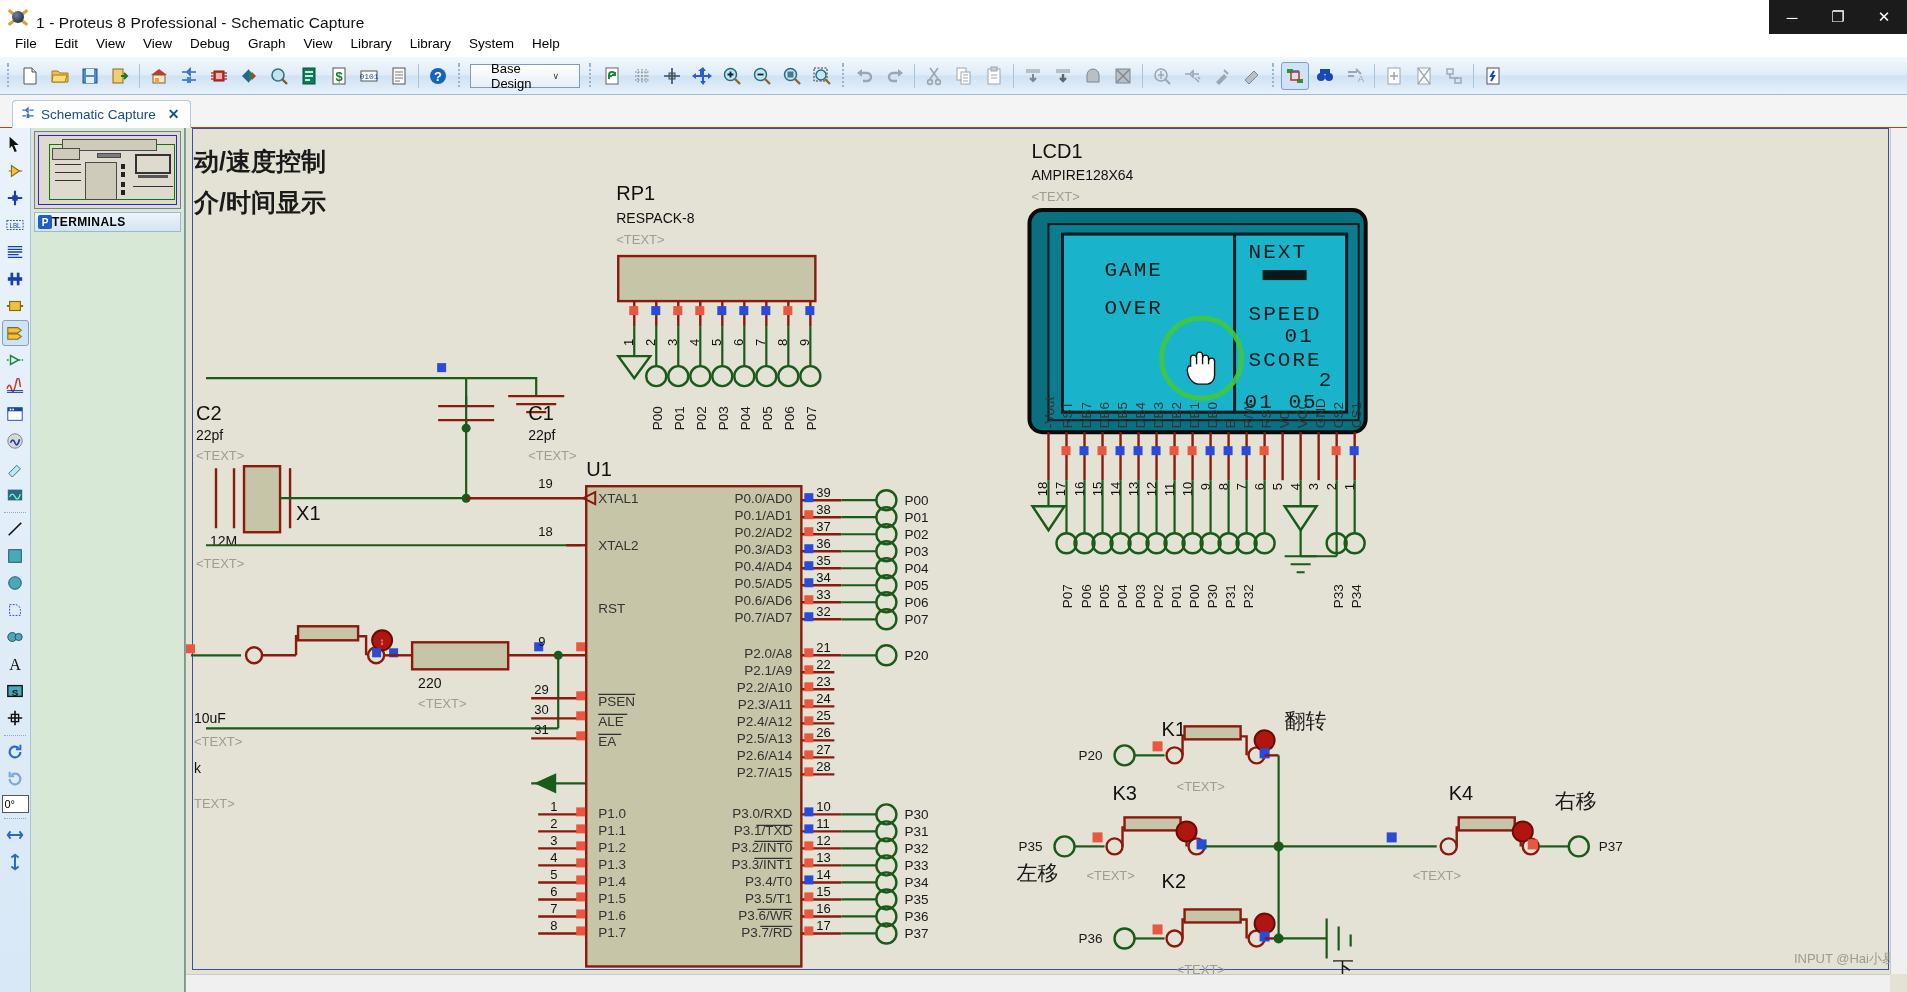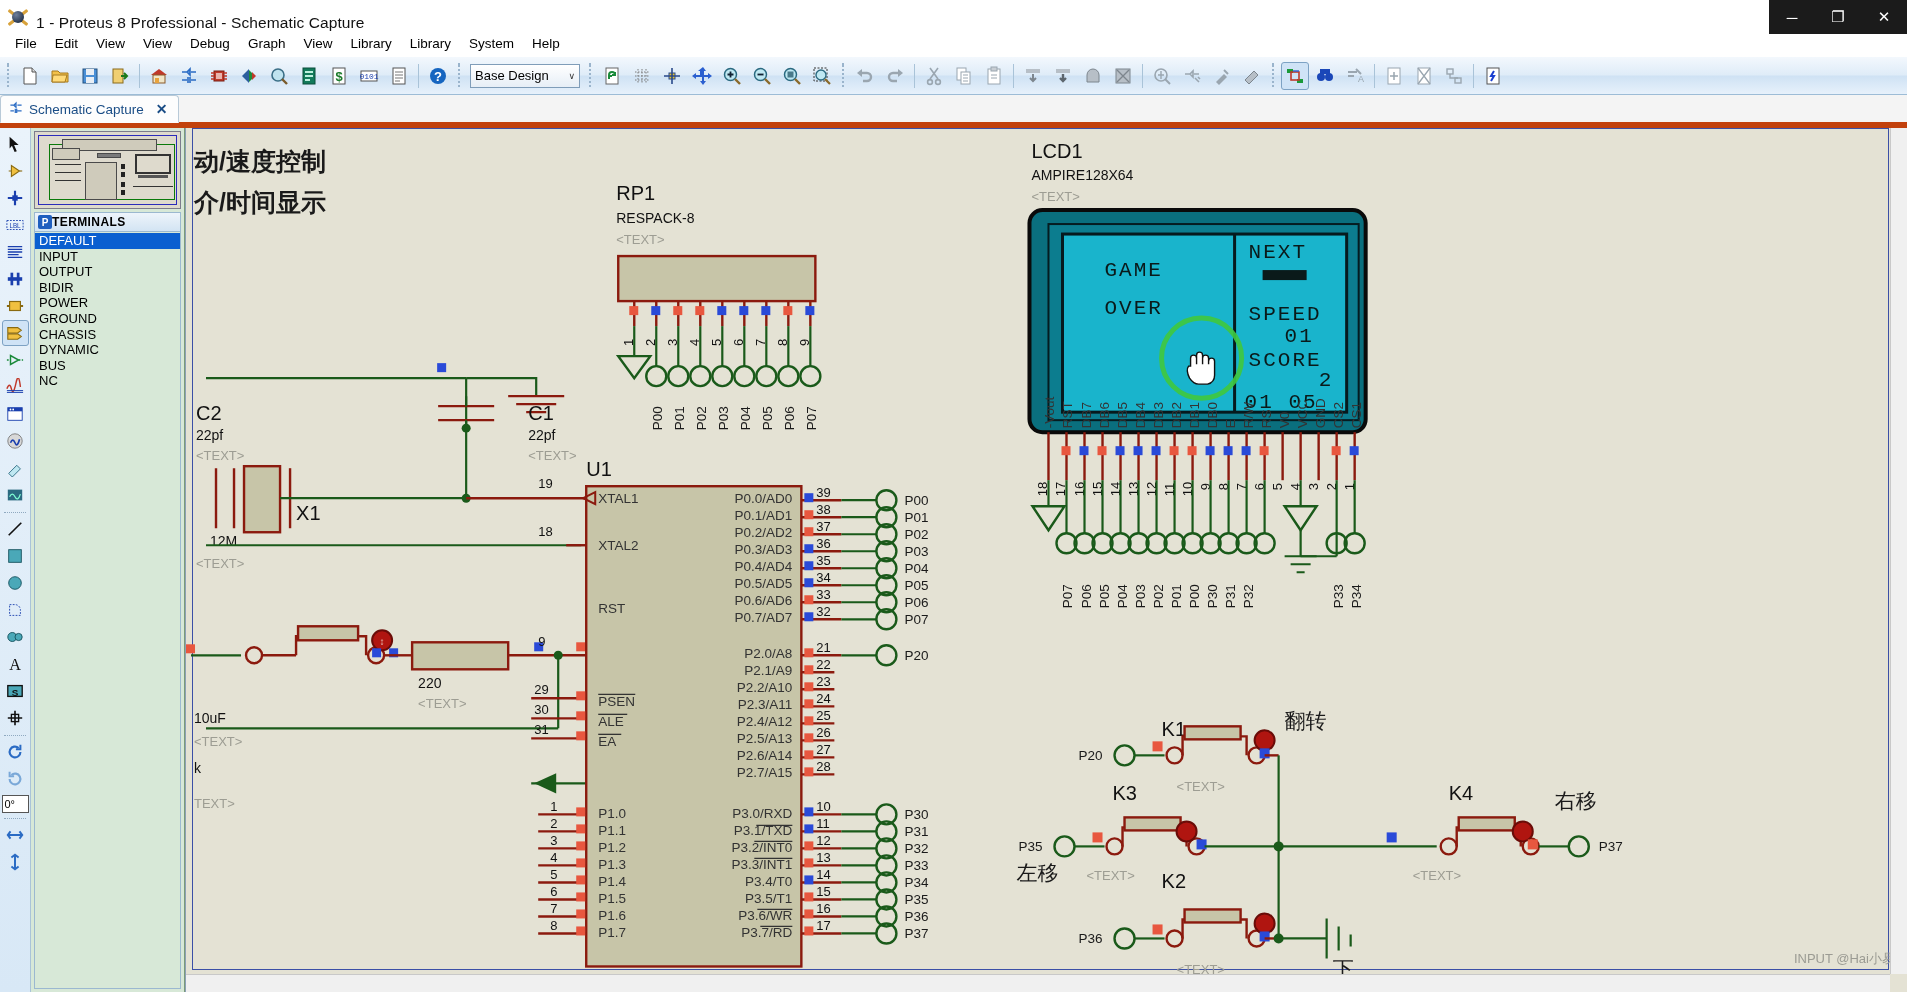--- a/index.html
+++ b/index.html
@@ -42,26 +42,26 @@
     display:flex;align-items:center;gap:0px;padding-left:2px;position:relative;
   }
   .grip{width:7px;height:26px;margin:0 3px;
     background-image:repeating-linear-gradient(180deg,#9ab4cc 0 2px,transparent 2px 4px);
     background-size:2px 100%;background-repeat:repeat-y;background-position:2px 2px;}
   .tb-btn{width:28px;height:28px;margin:0 1px;display:flex;align-items:center;justify-content:center;border:1px solid transparent;border-radius:3px;}
   .tb-btn.active{border-color:#7da2c4;background:#cfe3f6;}
   .tb-sep{width:1px;height:24px;background:#a9c3d8;margin:0 4px;}
   #designsel{
     width:110px;height:24px;border:1px solid #7f9db9;background:linear-gradient(180deg,#fff,#e6eef6);
-    display:flex;align-items:center;padding:0 4px;font-size:13px;margin:0 4px;
+    display:flex;align-items:center;padding:0 20px;font-size:13px;margin:0 4px;
   }
   #designsel .lbl{flex:1;}
   #designsel .arr{font-size:9px;color:#333;}
   
-  #tabstrip{height:33px;background:#f4f4f4;border-bottom:6px solid #c2410c;display:flex;align-items:flex-end;padding-left:0;}
+  #tabstrip{height:33px;background:#f4f4f4;border-bottom:1px solid #c2410c;display:flex;align-items:flex-end;padding-left:12px;}
   #tab1{
     height:28px;display:flex;align-items:center;gap:6px;padding:0 10px 0 8px;
     background:#fdfdfd;border:1px solid #b9cad8;border-bottom:1px solid #fdfdfd;
     border-radius:4px 4px 0 0;font-size:13.5px;color:#1a4d86;position:relative;top:1px;
   }
   #tab1 .tabclose{color:#1a4d86;font-weight:bold;font-size:14px;margin-left:6px;}
   
   #main{display:flex;height:calc(992px - 34px - 23px - 38px - 33px);}
   
   #vtools{width:31px;background:linear-gradient(180deg,#eaf3fb,#d8e8f6);border-right:1px solid #a9c3d8;
@@ -614,32 +614,20 @@
         <div class="ovrect" style="left:96px;top:52px;width:40px;height:1px;background:#333;border:none;"></div>
         <div class="ovrect" style="left:18px;top:30px;width:26px;height:1px;background:#333;border:none;"></div>
         <div class="ovrect" style="left:18px;top:38px;width:26px;height:1px;background:#333;border:none;"></div>
         <div class="ovrect" style="left:18px;top:46px;width:26px;height:1px;background:#333;border:none;"></div>
       </div>
     </div>
     <div id="objheader">
       <div class="pico">P</div>
       <div class="t">TERMINALS</div>
     </div>
-    <div id="objlist">
-      <div class="objitem sel">DEFAULT</div>
-      <div class="objitem">INPUT</div>
-      <div class="objitem">OUTPUT</div>
-      <div class="objitem">BIDIR</div>
-      <div class="objitem">POWER</div>
-      <div class="objitem">GROUND</div>
-      <div class="objitem">CHASSIS</div>
-      <div class="objitem">DYNAMIC</div>
-      <div class="objitem">BUS</div>
-      <div class="objitem">NC</div>
-    </div>
   </div>
 
   <div id="canvaswrap">
     <div id="canvasborder"></div>
 
     <svg class="svgwrap" viewBox="0 0 1720 905" preserveAspectRatio="none">
       <defs>
         <style>
           .w   { stroke:#1a5a1a; stroke-width:2.2; fill:none; }
           .bd  { stroke:#8b1a0e; stroke-width:2.4; fill:#c7c5a8; }

